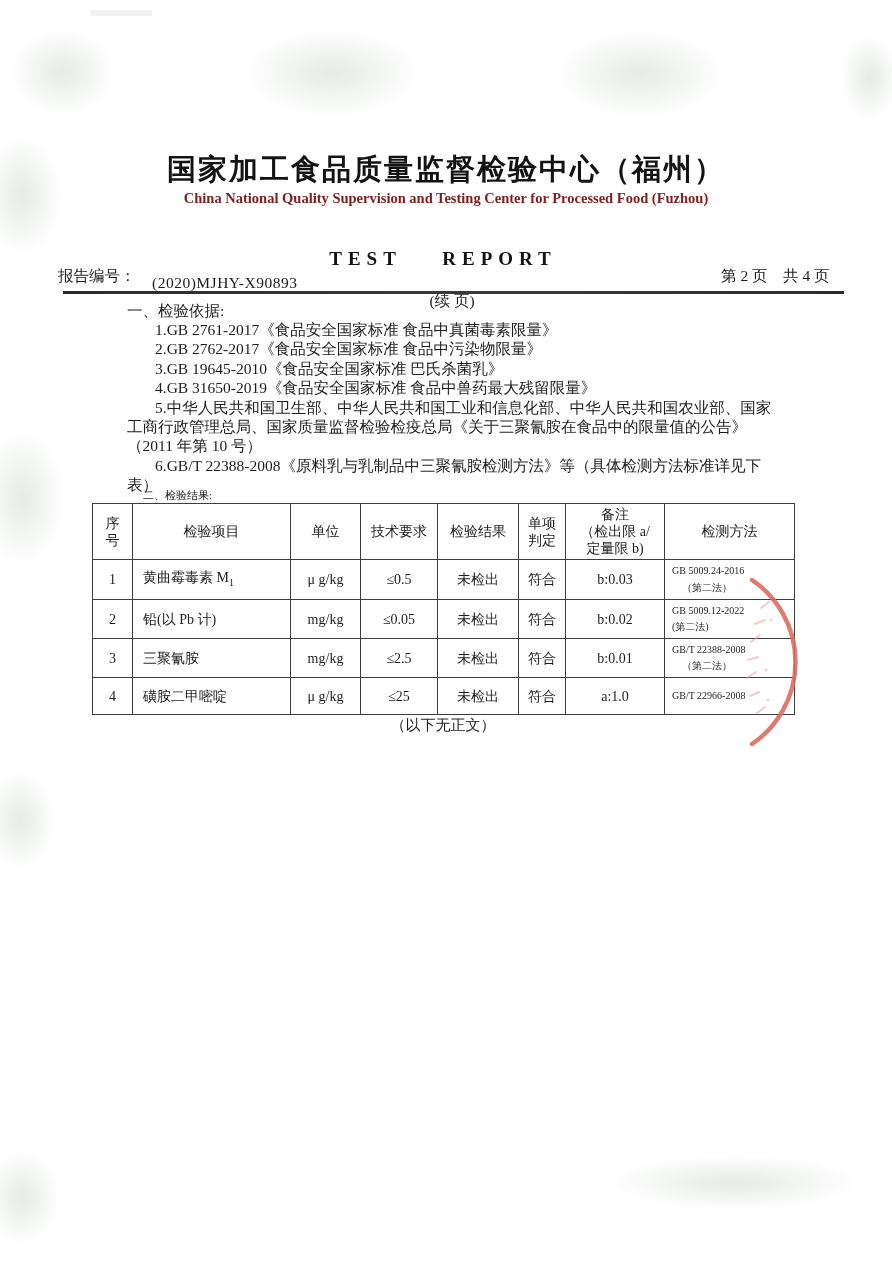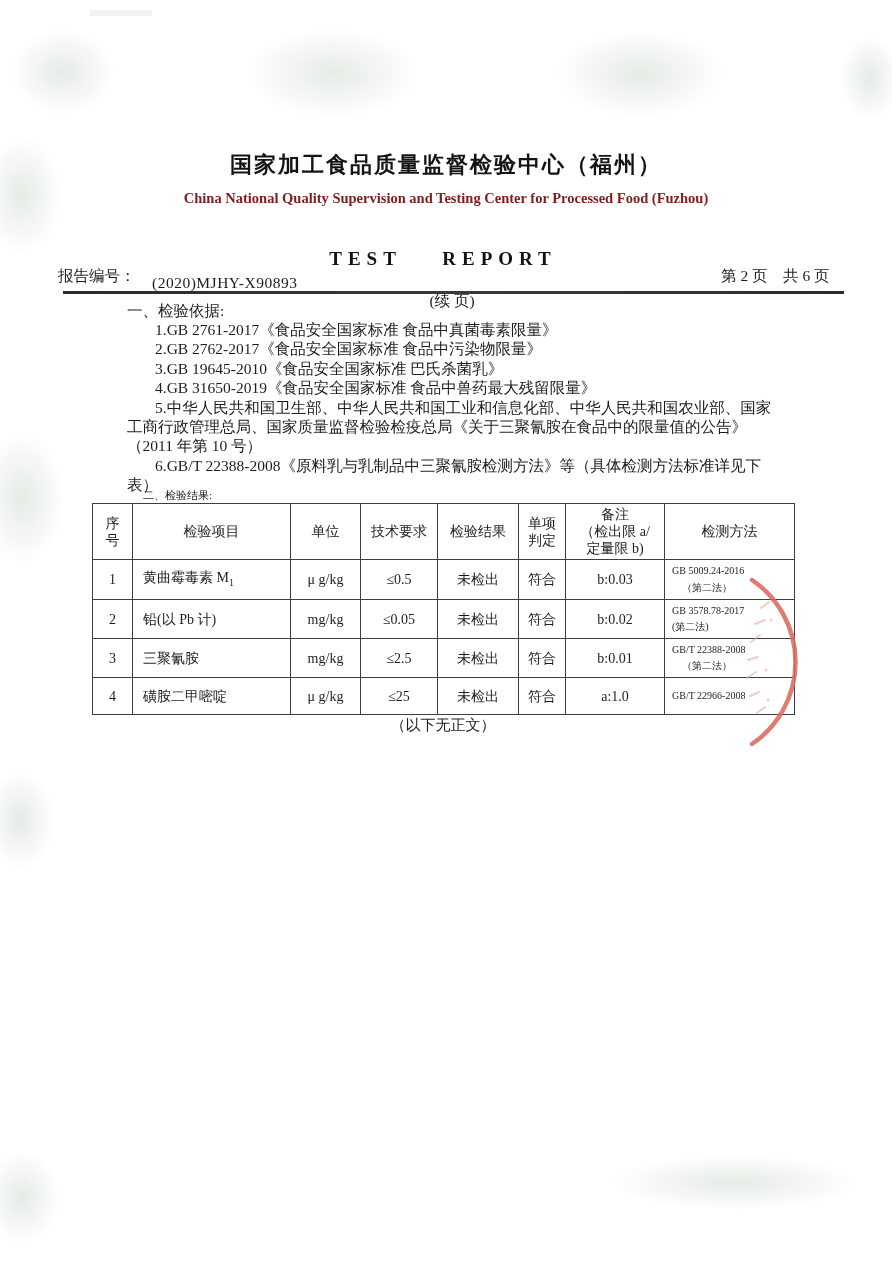--- a/index.html
+++ b/index.html
@@ -8,21 +8,21 @@
     background:#ffffff; color:#1c1c1c;
     font-family:"Liberation Serif","DejaVu Serif",serif;
   }
   
   .blob{position:absolute; border-radius:50%;
     background:radial-gradient(closest-side, rgba(208,219,208,.55), rgba(208,219,208,0));}
   .speck{position:absolute; background:#f2f2f0;}
 
   
   .title-cn{position:absolute; top:150px; left:0; right:0; text-align:center;
-    font-size:22px; font-weight:bold; letter-spacing:2px; color:#131313;}
+    font-size:29px; font-weight:bold; letter-spacing:2px; color:#131313;}
   .title-en{position:absolute; top:190px; left:0; right:0; text-align:center;
     font-size:14.5px; font-weight:bold; color:#7f1d1d;}
   .report-cn{position:absolute; top:211px; left:0; right:32px; text-align:center;
     font-size:29px; font-weight:bold; letter-spacing:30px; padding-left:30px; color:#131313;}
   .report-en{position:absolute; top:248px; left:0; right:6px; text-align:center;
     font-size:19px; font-weight:bold; letter-spacing:6px; word-spacing:30px; color:#131313;}
   .meta{position:absolute; top:266px; left:0; width:100%; height:24px; font-size:15.5px;}
   .meta-label{position:absolute; left:58px; top:0;}
   .meta-no{position:absolute; left:152px; top:0; letter-spacing:.5px;margin-top:8px;}
   .meta-cont{position:absolute; left:392px; width:120px; top:0; text-align:center;margin-top:25px;}
@@ -72,21 +72,21 @@
   <div class="blob" style="left:610px;top:1155px;width:250px;height:55px;"></div>
 
   <div class="title-cn">国家加工食品质量监督检验中心（福州）</div>
   <div class="title-en">China National Quality Supervision and Testing Center for Processed Food (Fuzhou)</div>
   <div class="report-en">TEST REPORT</div>
 
   <div class="meta">
     <span class="meta-label">报告编号：</span>
     <span class="meta-no">(2020)MJHY-X90893</span>
     <span class="meta-cont">(续 页)</span>
-    <span class="meta-page">第 2 页　共 6 页</span>
+    <span class="meta-page">第 2 页　共 4 页</span>
   </div>
   <div class="rule"></div>
 
   <div class="basis-heading">一、检验依据:</div>
   <div class="basis">
     <div class="ln num">1.GB 2761-2017《食品安全国家标准 食品中真菌毒素限量》</div>
     <div class="ln num">2.GB 2762-2017《食品安全国家标准 食品中污染物限量》</div>
     <div class="ln num">3.GB 19645-2010《食品安全国家标准 巴氏杀菌乳》</div>
     <div class="ln num">4.GB 31650-2019《食品安全国家标准 食品中兽药最大残留限量》</div>
     <div class="ln num">5.中华人民共和国卫生部、中华人民共和国工业和信息化部、中华人民共和国农业部、国家</div>
@@ -144,21 +144,21 @@
     </tr>
     <tr style="height:39px;">
       <td>2</td>
       <td class="left"><span>铅(以 Pb 计)</span></td>
       <td>mg/kg</td>
       <td>≤0.05</td>
       <td>未检出</td>
       <td>符合</td>
       <td>b:0.02</td>
       <td class="method">
-        <span>GB 3578.78-2017</span>
+        <span>GB 5009.12-2022</span>
         <span class="l2">(第二法)</span>
       </td>
     </tr>
     <tr style="height:39px;">
       <td>3</td>
       <td class="left"><span>三聚氰胺</span></td>
       <td>mg/kg</td>
       <td>≤2.5</td>
       <td>未检出</td>
       <td>符合</td>

